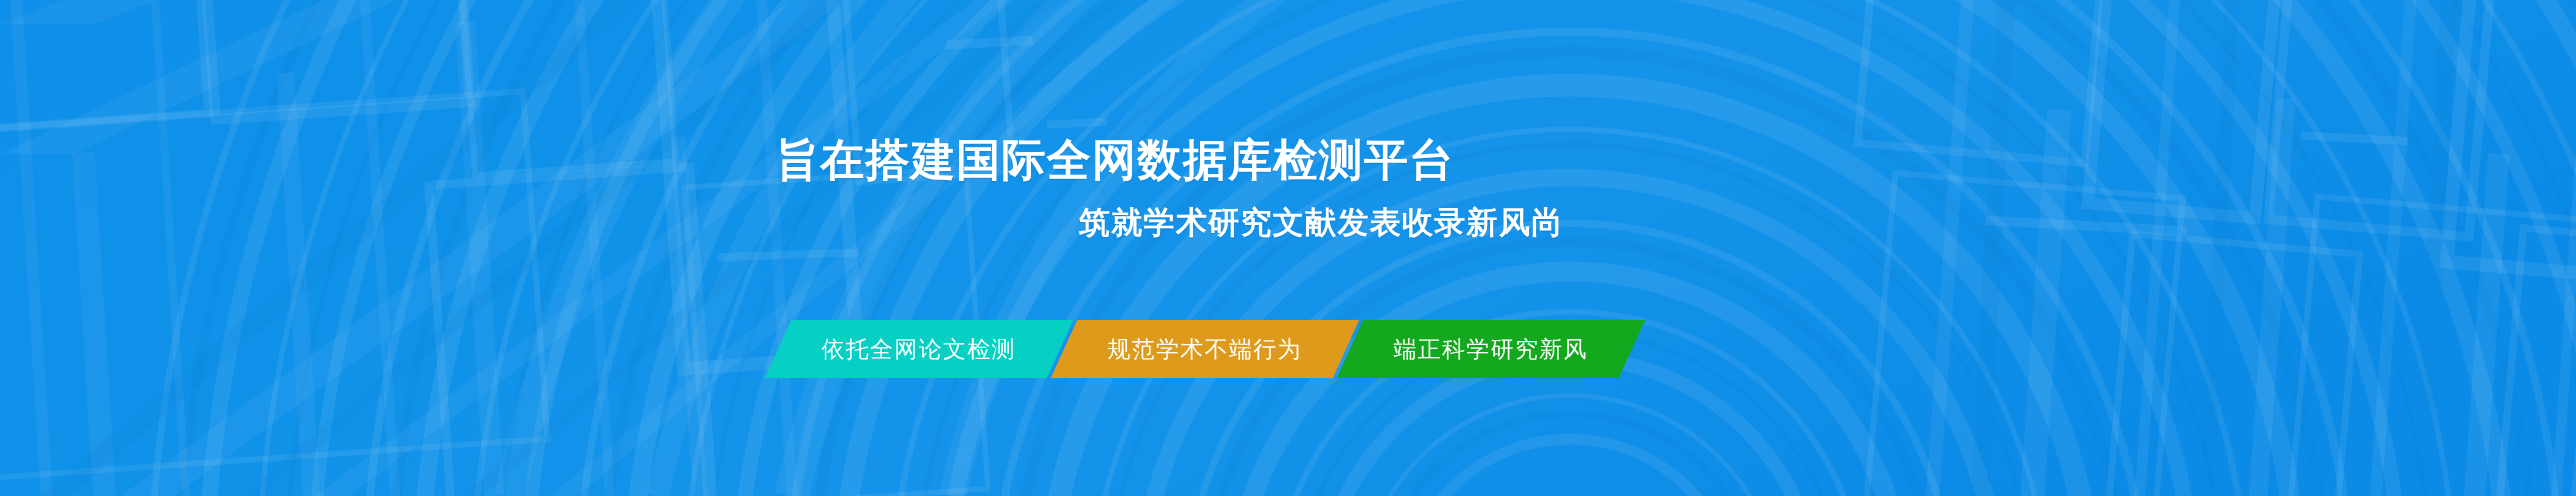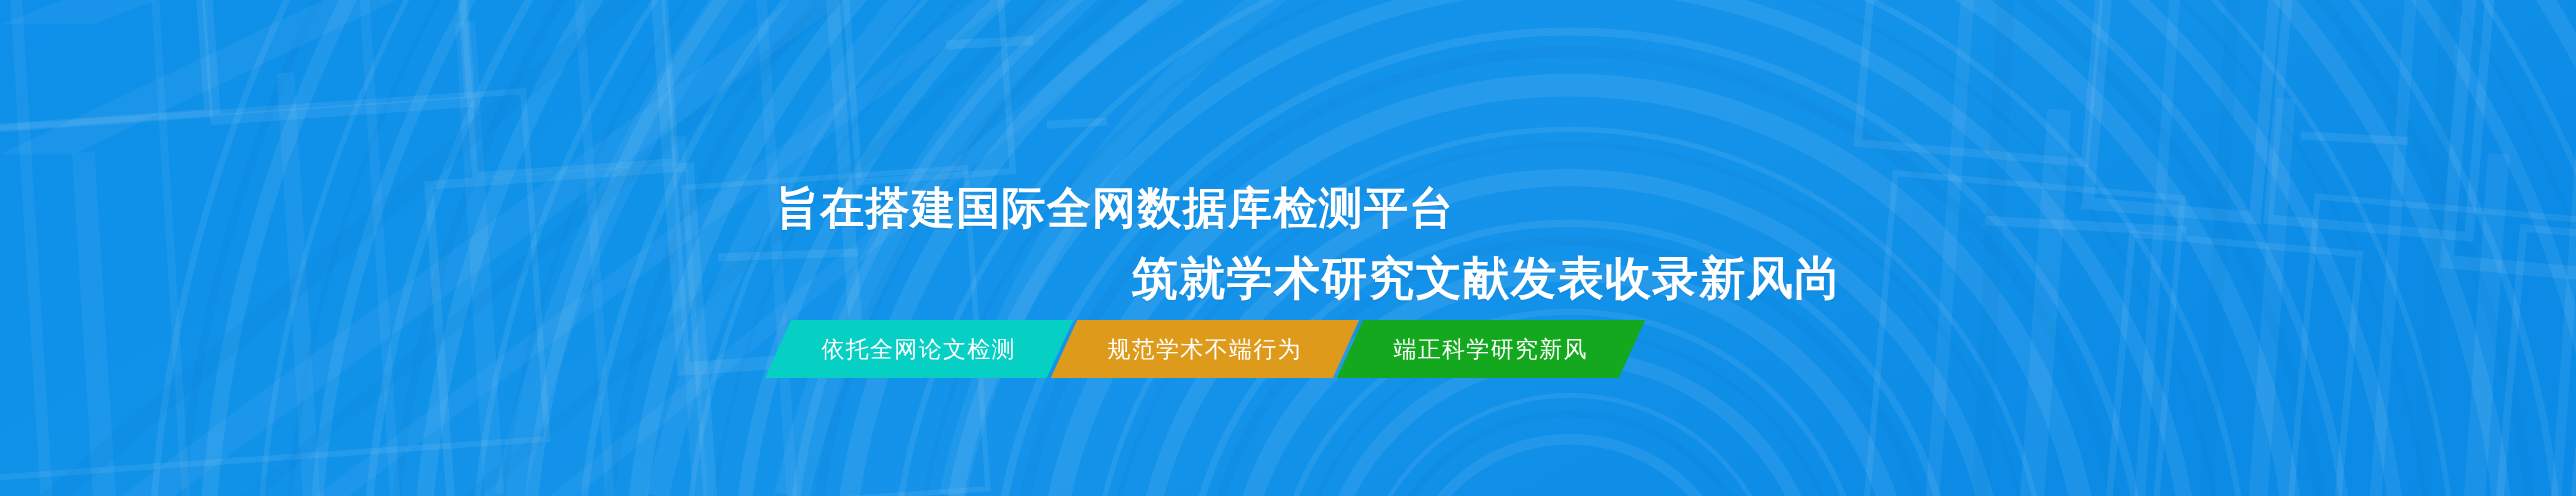--- a/index.html
+++ b/index.html
@@ -23,41 +23,40 @@
     width: 2576px;
     height: 496px;
     pointer-events: none;
   }
   .headings {
     position: absolute;
     left: 0;
     top: 0;
     width: 2576px;
     height: 388px;
-    margin-top: 48px;
   }
   .headline {
     position: absolute;
     color: #ffffff;
     font-weight: 700;
     letter-spacing: 0.7px;
     white-space: nowrap;
     line-height: 1;
     text-shadow: 0 0.7px 1.3px rgba(8,80,140,0.18);
   }
   .headline-1 {
     left: 775px;
     top: 138px;
     font-size: 44px;
     letter-spacing: 1.3px;
   }
   .headline-2 {
-    left: 1132px;
+    left: 1079px;
     top: 207px;
-    font-size: 46px;
+    font-size: 31px;
     letter-spacing: 1.3px;
   }
   .tagbar {
     position: absolute;
     left: 778px;
     top: 320px;
     height: 58px;
     display: flex;
     align-items: stretch;
   }

